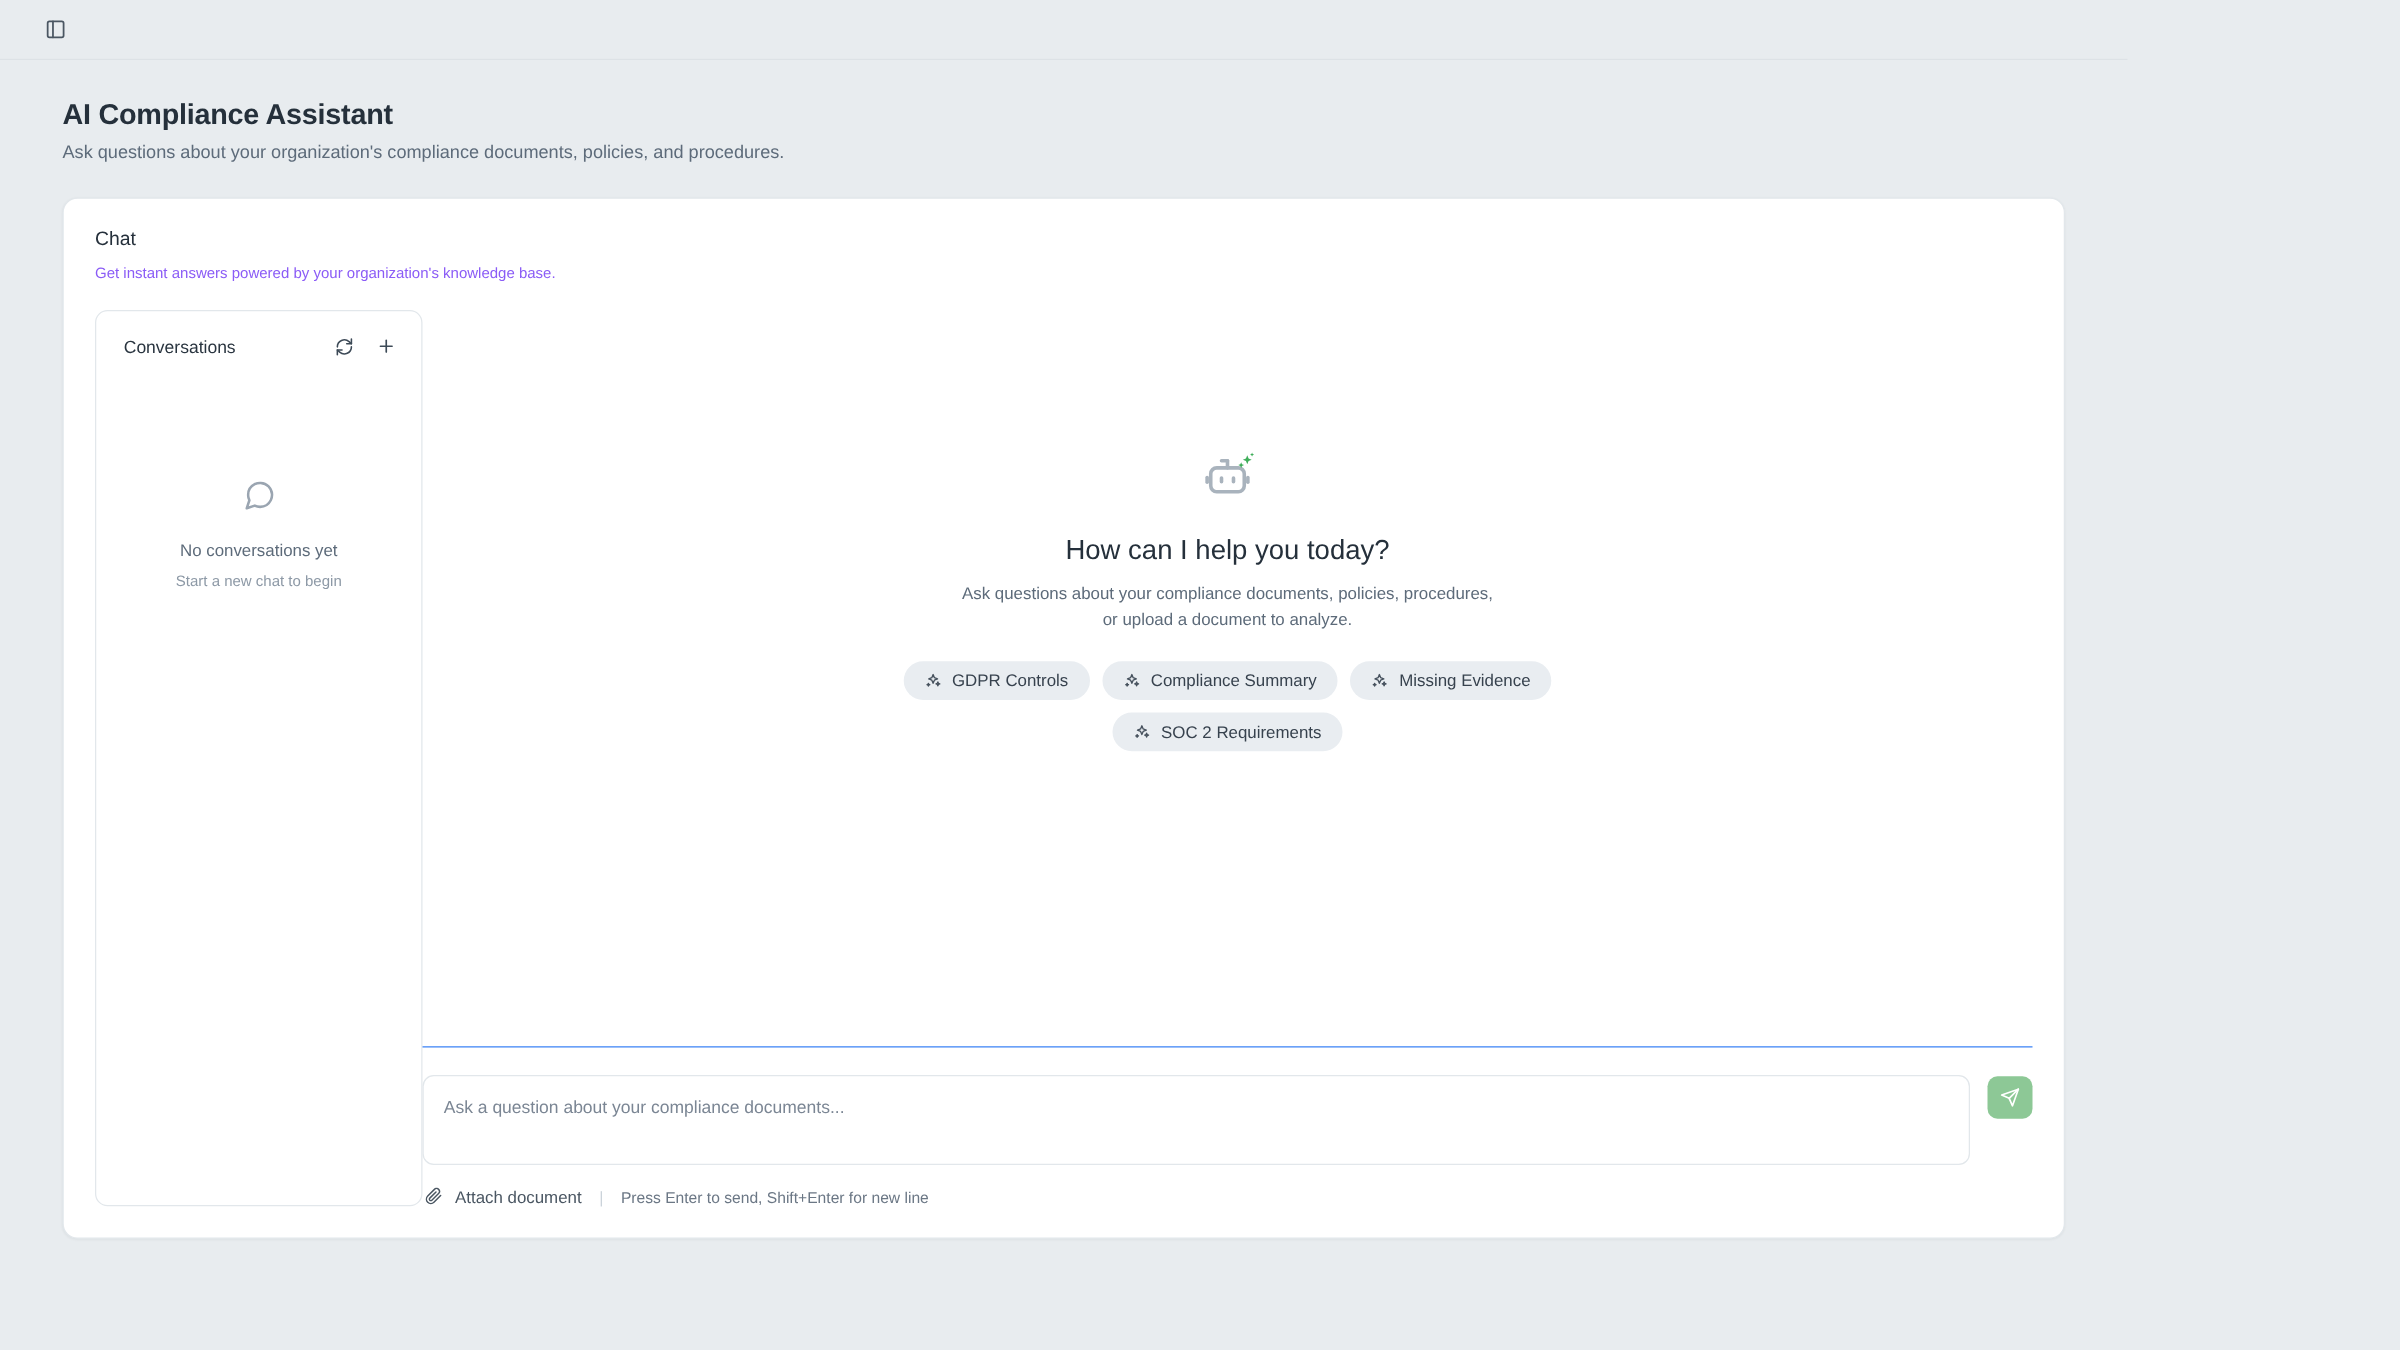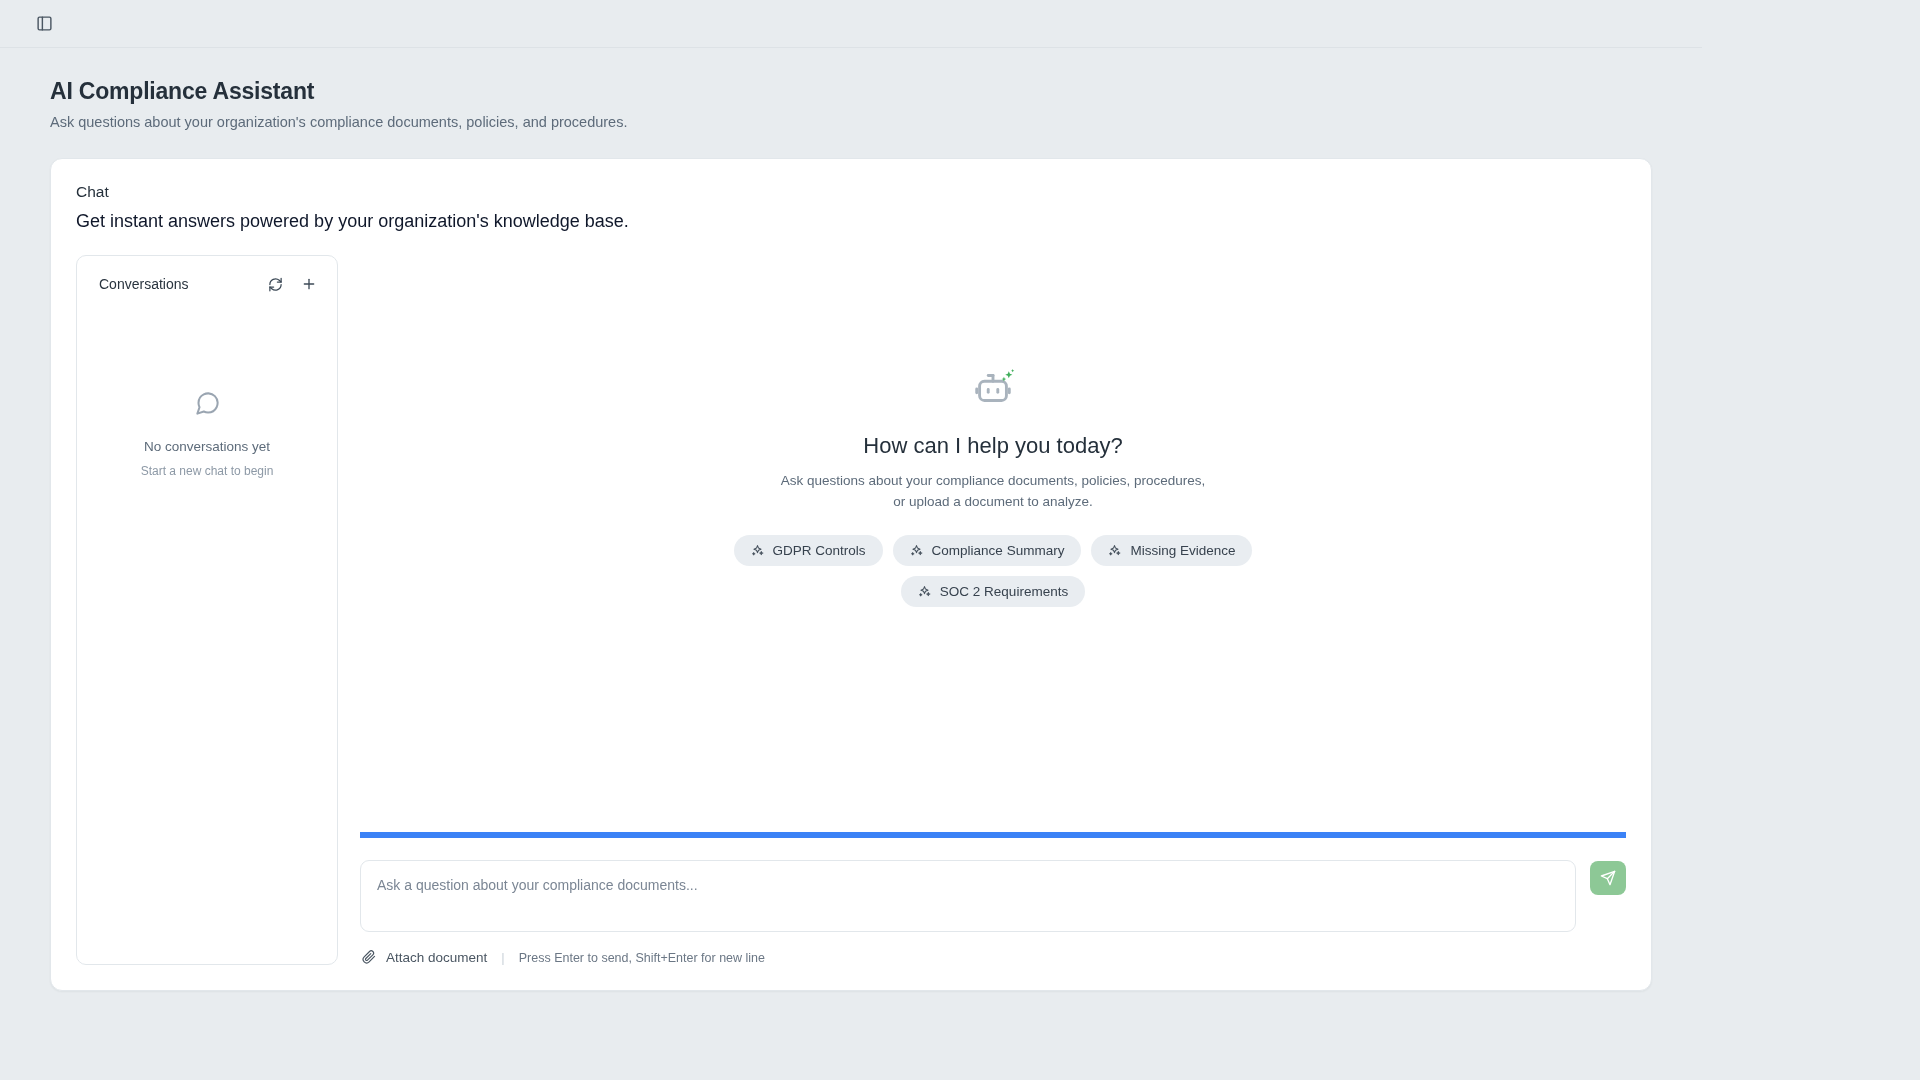--- a/index.html
+++ b/index.html
@@ -69,29 +69,28 @@
     overflow: hidden;
   }
   .card-head { padding: 24px 25px 0 25px; }
   .card-title {
     font-size: 15.5px;
     font-weight: normal;
     color: #25303b;
   }
   .card-sub {
     margin-top: 10px;
-    font-size: 18px;
-    color: #0f172a;
+    font-size: 12px;
+    color: #8b5cf6;
   }
 
   .card-body {
     flex: 1;
     display: flex;
     padding: 23px 25px 25px 25px;
-    gap: 22px;
     min-height: 0;
   }
 
   
   .convos {
     width: 262px;
     flex: 0 0 262px;
     border: 1px solid #e2e7eb;
     border-radius: 10px;
     display: flex;
@@ -176,21 +175,21 @@
     padding: 8px 17px;
     font-size: 13.5px;
     color: #37424e;
     cursor: pointer;
     font-family: "Liberation Sans", sans-serif;
   }
   .chip .sp { color: #47525e; display: flex; }
 
   
   .composer-wrap {
-    border-top: 6px solid #3b82f6;
+    border-top: 1px solid #3b82f6;
     padding-top: 22px;
   }
   .composer-row {
     display: flex;
     align-items: flex-start;
     gap: 14px;
   }
   .composer-input {
     flex: 1;
     min-height: 72px;

